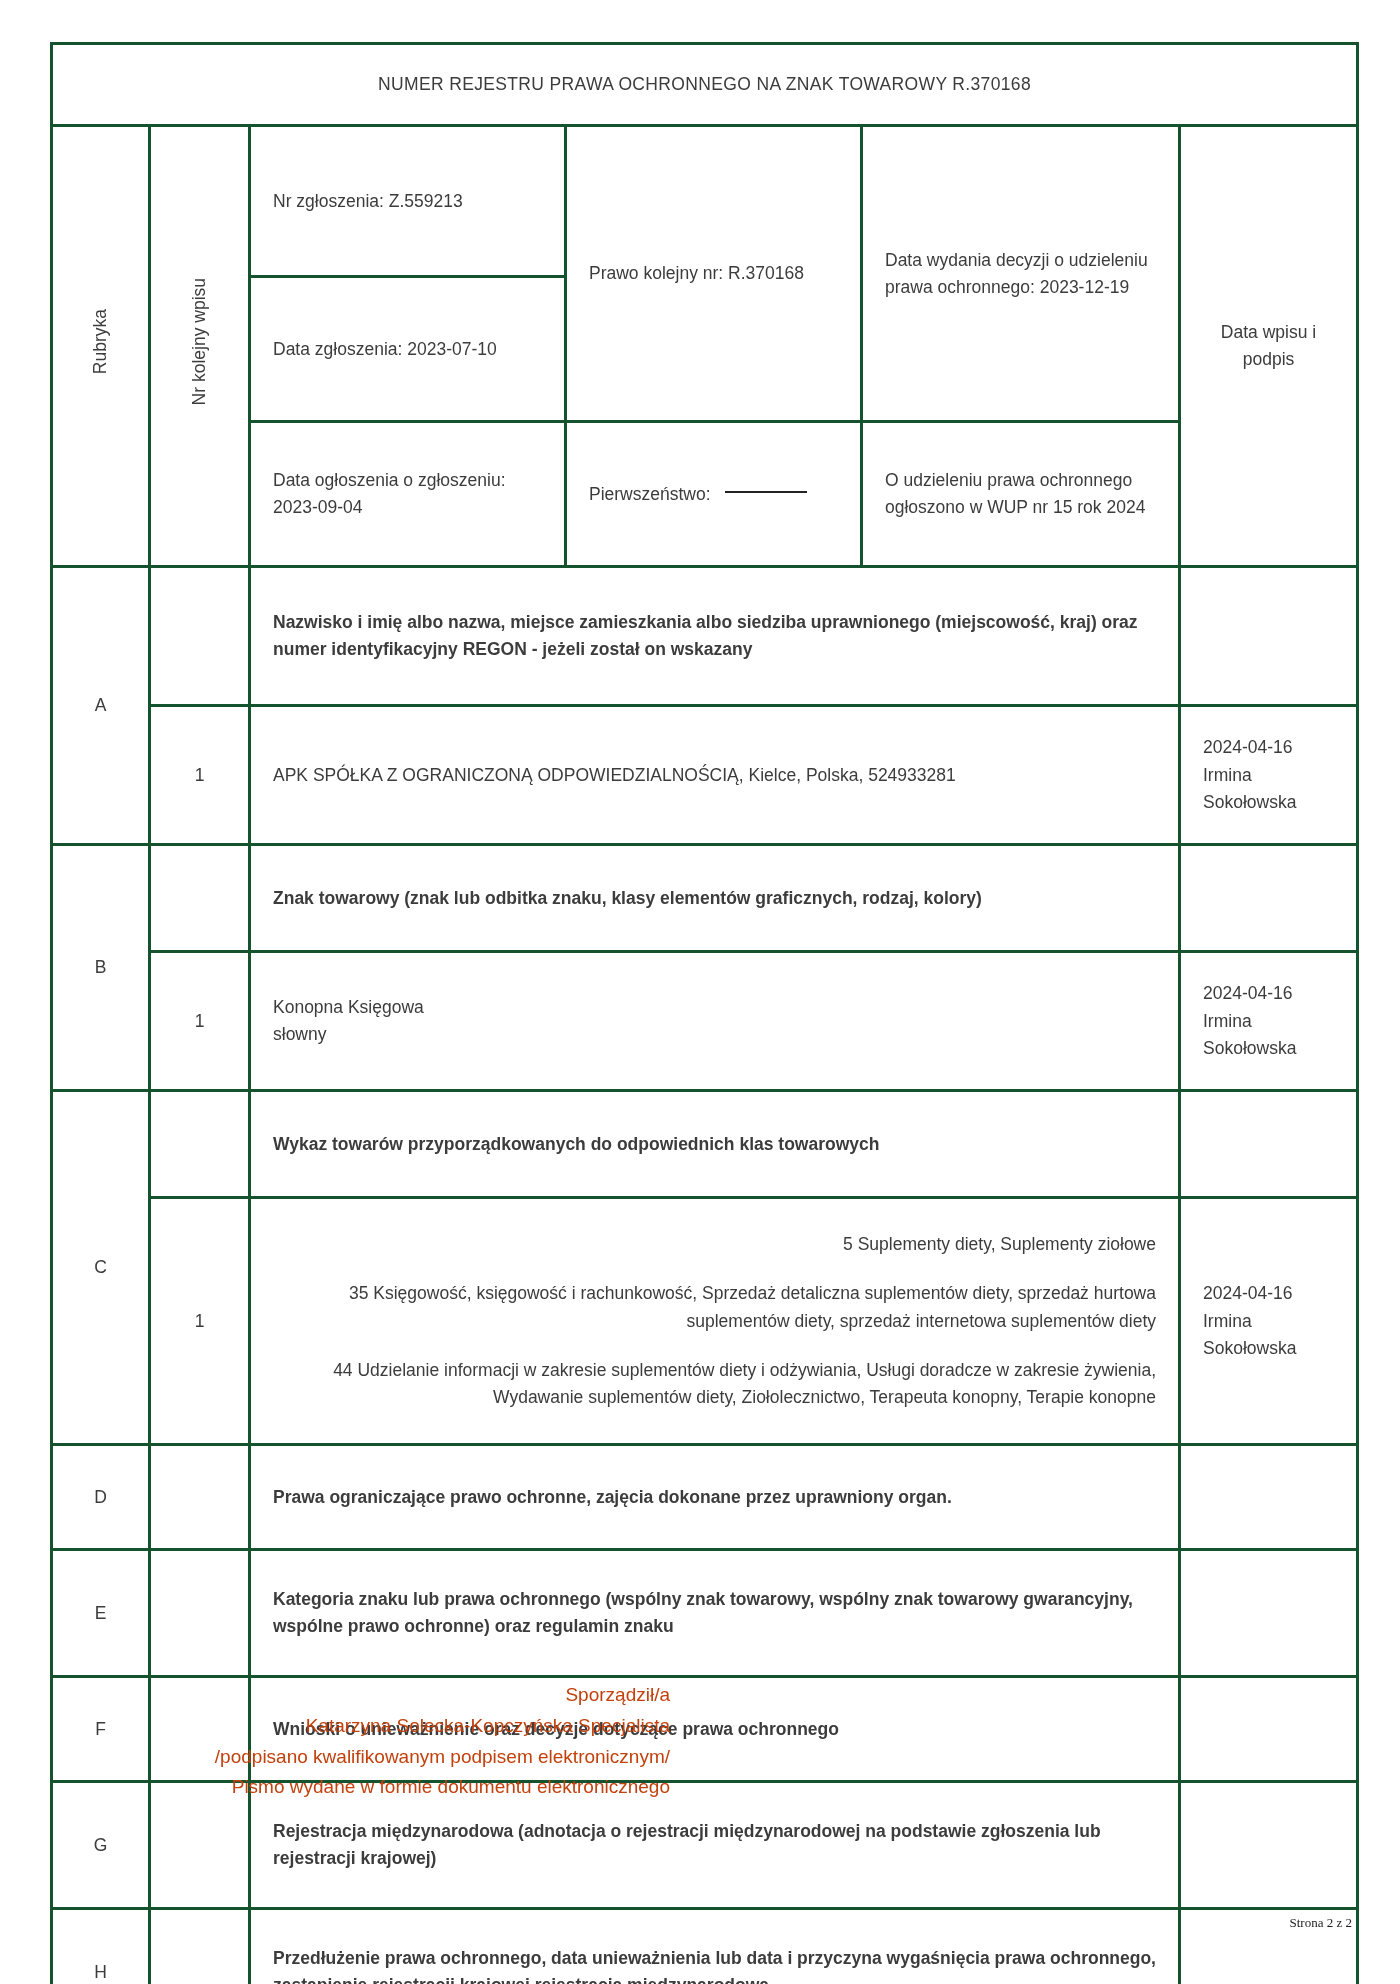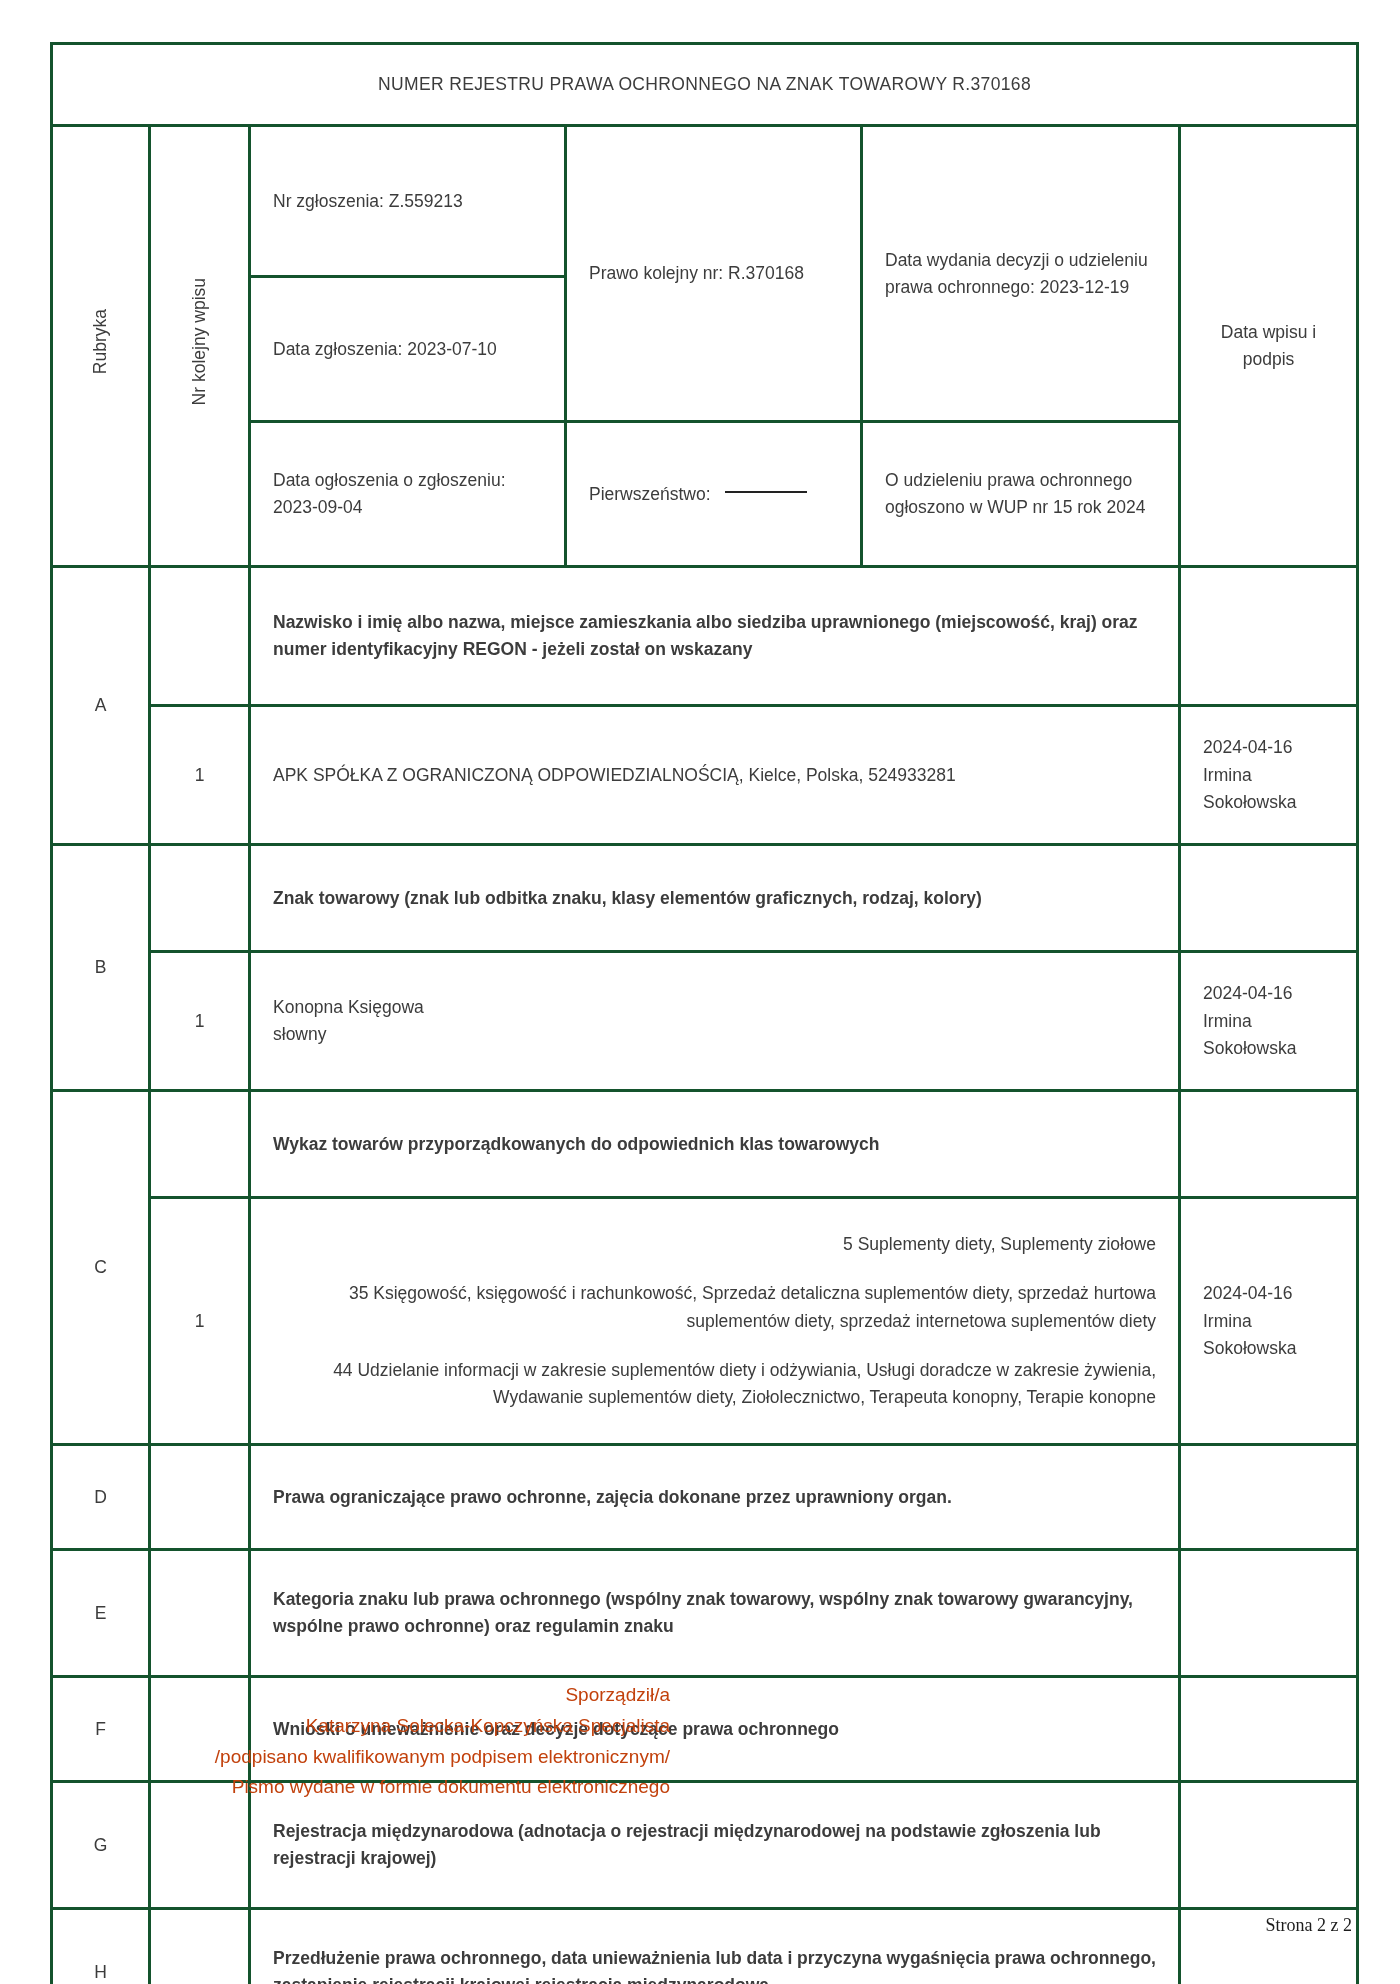--- a/index.html
+++ b/index.html
@@ -133,21 +133,21 @@
     line-height: 1.62;
     color: #c2410c;
   }
   .footer-block div { display: block; }
 
   .page-num {
     position: absolute;
     right: 48px;
     top: 1915px;
     font-family: "Liberation Serif", serif;
-    font-size: 18px;
+    font-size: 13px;
     color: #1d1d1d;
   }
 </style>
 </head>
 <body>
 
 <div class="page">
 
   <table class="reg-table">
     <colgroup>

